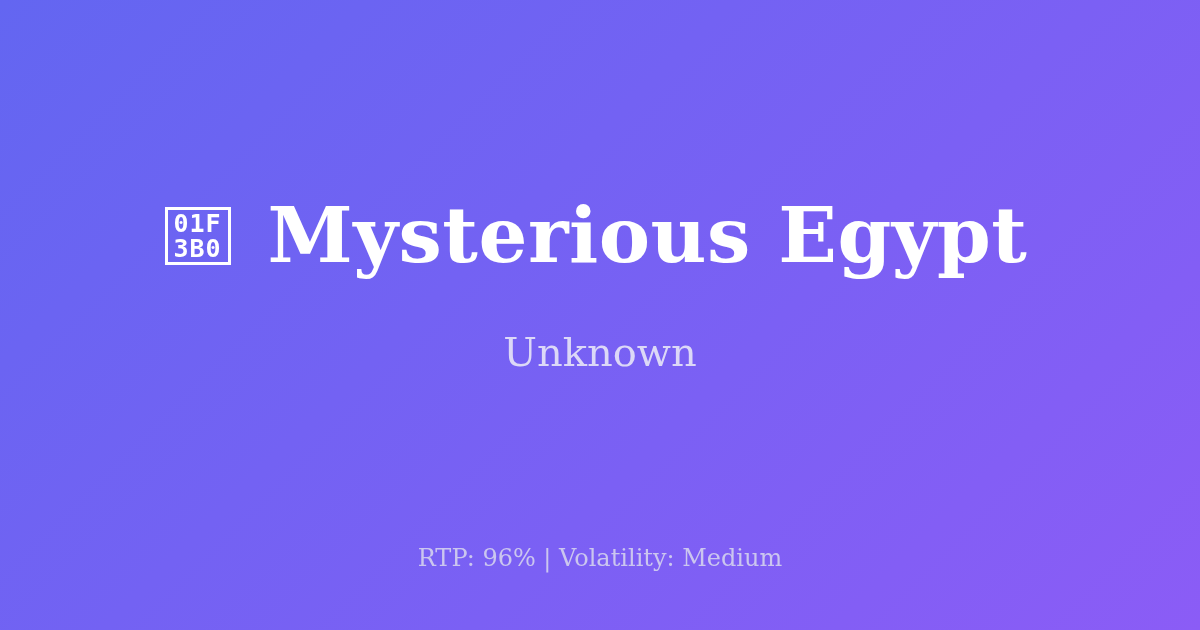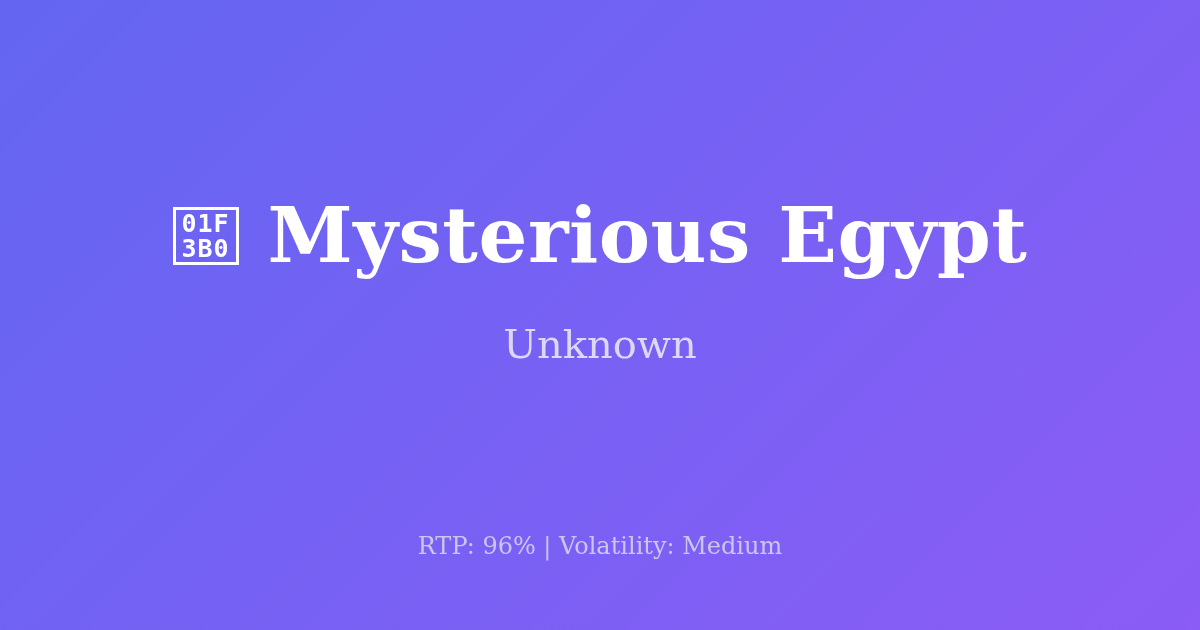--- a/index.html
+++ b/index.html
@@ -65,21 +65,21 @@
     letter-spacing: 1px;
     color: #FFFFFF;
     flex: 0 0 auto;
   }
 
   .tofu-glyph .tofu-line {
     display: block;
   }
 
   .page-title {
-    margin: 0;
+    margin: 8px;
     font-family: "DejaVu Serif", "Liberation Serif", serif;
     font-size: 77px;
     font-weight: 700;
     line-height: 1.08;
     color: #FFFFFF;
     letter-spacing: 0.5px;
   }
 
   .page-subtitle {
     margin: 8px;
@@ -90,21 +90,21 @@
     line-height: 1.1;
     color: #DCD8F7;
   }
 
   
   .meta-footer {
     position: absolute;
     left: 0;
     right: 0;
     top: 529px;
-    margin: 4px;
+    margin: 16px;
     font-family: "DejaVu Serif", "Liberation Serif", serif;
     font-size: 24px;
     font-weight: 400;
     line-height: 1.1;
     color: #CBC6EF;
   }
 </style>
 </head>
 <body>
 

